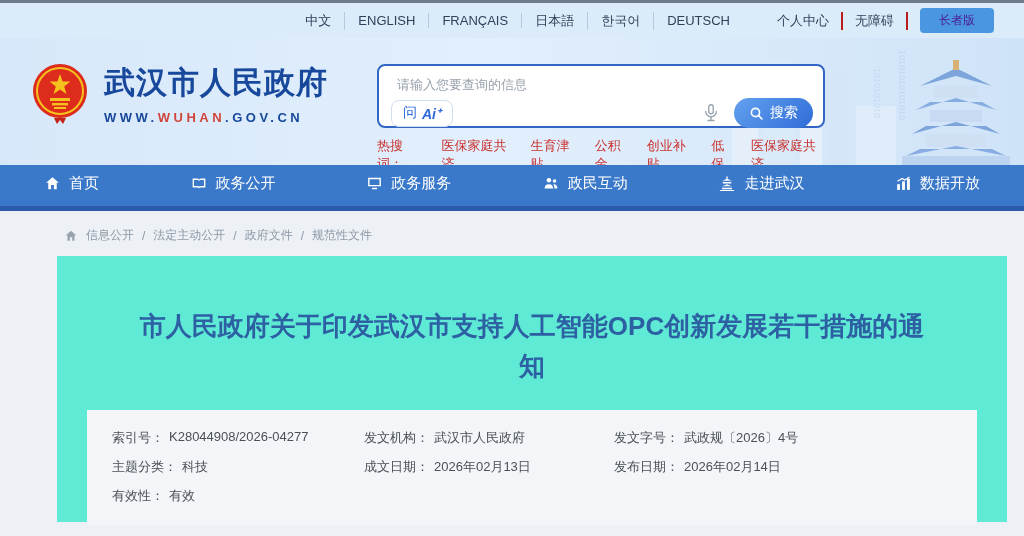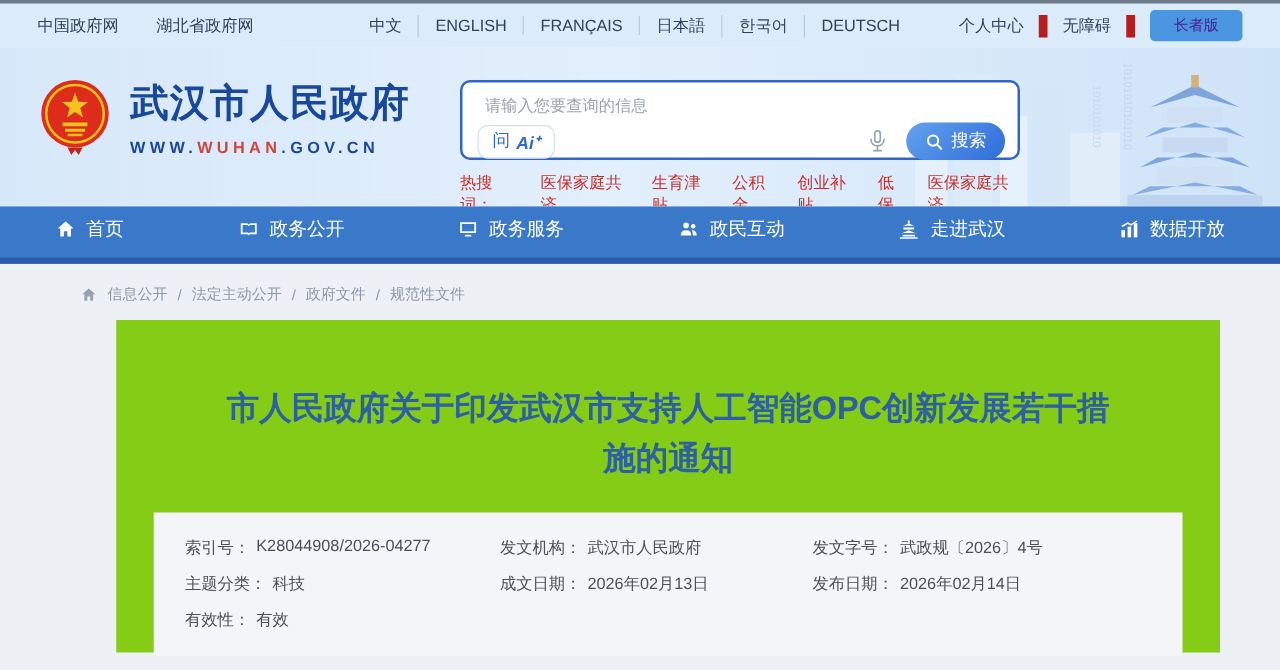--- a/index.html
+++ b/index.html
@@ -9,67 +9,63 @@
   .top-line { height:3px; background:#6e7b8a; }
 
   
   .topbar { height:35px; background:#dcebfa; display:flex; align-items:center; padding:0 30px; font-size:13px; color:#31415a; }
   .topbar-left { display:flex; gap:30px; }
   .topbar-left span { cursor:pointer; }
   .topbar-right { margin-left:auto; display:flex; align-items:center; }
   .lang-item { padding:0 13px; border-right:1px solid #b9c9dd; cursor:pointer; }
   .lang-item:last-of-type { border-right:none; }
   .user-links { display:flex; align-items:center; margin-left:22px; }
-  .user-item { padding:0 12px; border-right:7px solid #b91c1c; cursor:pointer;text-align:right; }
+  .user-item { padding:0 12px; border-right:2px solid #b91c1c; cursor:pointer;text-align:right; }
   .elder-btn { margin-left:12px; background:#4a96e0; color:#4c1d95; font-size:12px; border:none; border-radius:4px; padding:4px 19px; cursor:pointer; }
 
   
   .header { position:relative; height:127px; background:linear-gradient(90deg,#d7e8fa 0%,#e2effc 48%,#cfe3f8 100%); overflow:hidden; }
   .skyline { position:absolute; right:0; bottom:0; }
   .logo { position:absolute; left:28px; top:22px; display:flex; align-items:center; gap:12px; }
   .logo-text .site-name { font-size:31px; font-weight:bold; color:#17489c; letter-spacing:1px; }
   .logo-text .site-url { font-size:13px; font-weight:bold; color:#17489c; letter-spacing:3.5px; margin-top:6px; }
   .logo-text .site-url .url-mid { color:#d0453c; }
 
-  .search-area { position:absolute; left:368px; top:26px; width:448px; }
+  .search-area { position:absolute; left:377px; top:26px; width:448px; }
   .search-box { background:#fff; border:2px solid #3166c5; border-radius:8px; height:64px; display:flex; flex-direction:column; }
   .search-placeholder { margin:10px 0 0 18px; color:#9aa3ad; font-size:13px; }
   .search-controls { display:flex; align-items:center; margin:4px 10px 0 12px; }
   .ai-btn { border:1px solid #d4def0; background:#fff; border-radius:8px; padding:3px 11px; font-size:14px; color:#2e68d9; display:flex; align-items:center; gap:5px; cursor:pointer; }
   .ai-brand { font-weight:bold; font-style:italic; }
   .mic-btn { margin-left:auto; background:none; border:none; cursor:pointer; display:flex; }
   .search-btn { margin-left:14px; background:linear-gradient(135deg,#63a2ef,#2f6cd8); color:#fff; border:none; border-radius:15px; padding:6px 15px; font-size:14px; display:flex; align-items:center; gap:6px; cursor:pointer; }
   .hot-search { margin-top:9px; display:flex; gap:15px; font-size:13px; color:#c9302c; }
   .hot-term { cursor:pointer; }
 
   
   .navbar { background:#3a79c9; border-bottom:5px solid #2a5cab; height:46px; display:flex; align-items:center; justify-content:space-between; padding:0 44px 5px; }
   .nav-item { color:#fff; font-size:15px; display:flex; align-items:center; gap:8px; cursor:pointer; white-space:nowrap; }
   .nav-item svg { display:block; }
 
   
   .breadcrumb { display:flex; align-items:center; gap:8px; padding:16px 11px 12px 64px; color:#8d98a5; font-size:12px; }
   .crumb { cursor:pointer; }
-  .card { margin-left:93px; width:883px; background:#84cc16; height:266px; }
+  .card { margin-left:57px; width:950px; background:#5eead4; height:266px; }
   .doc-title { padding:50px 78px 0; text-align:center; color:#2d5fa3; font-size:26px; font-weight:bold; line-height:40px; }
   .meta-box { margin:24px 30px 0; background:#f3f5f8; padding:19px 10px 20px 25px; display:grid; grid-template-columns:252px 250px auto; row-gap:11px; font-size:13px; color:#4a5057; }
   .meta-item { display:flex; }
   .meta-label { white-space:nowrap; }
   .meta-value { margin-left:5px; white-space:nowrap; }
 </style>
 </head>
 <body>
 
 <div class="top-line"></div>
 
 <div class="topbar">
-  <div class="topbar-left">
-    <span>中国政府网</span>
-    <span>湖北省政府网</span>
-  </div>
   <div class="topbar-right">
     <span class="lang-item">中文</span>
     <span class="lang-item">ENGLISH</span>
     <span class="lang-item">FRANÇAIS</span>
     <span class="lang-item">日本語</span>
     <span class="lang-item">한국어</span>
     <span class="lang-item">DEUTSCH</span>
     <div class="user-links">
       <span class="user-item">个人中心</span>
       <span class="user-item">无障碍</span>

